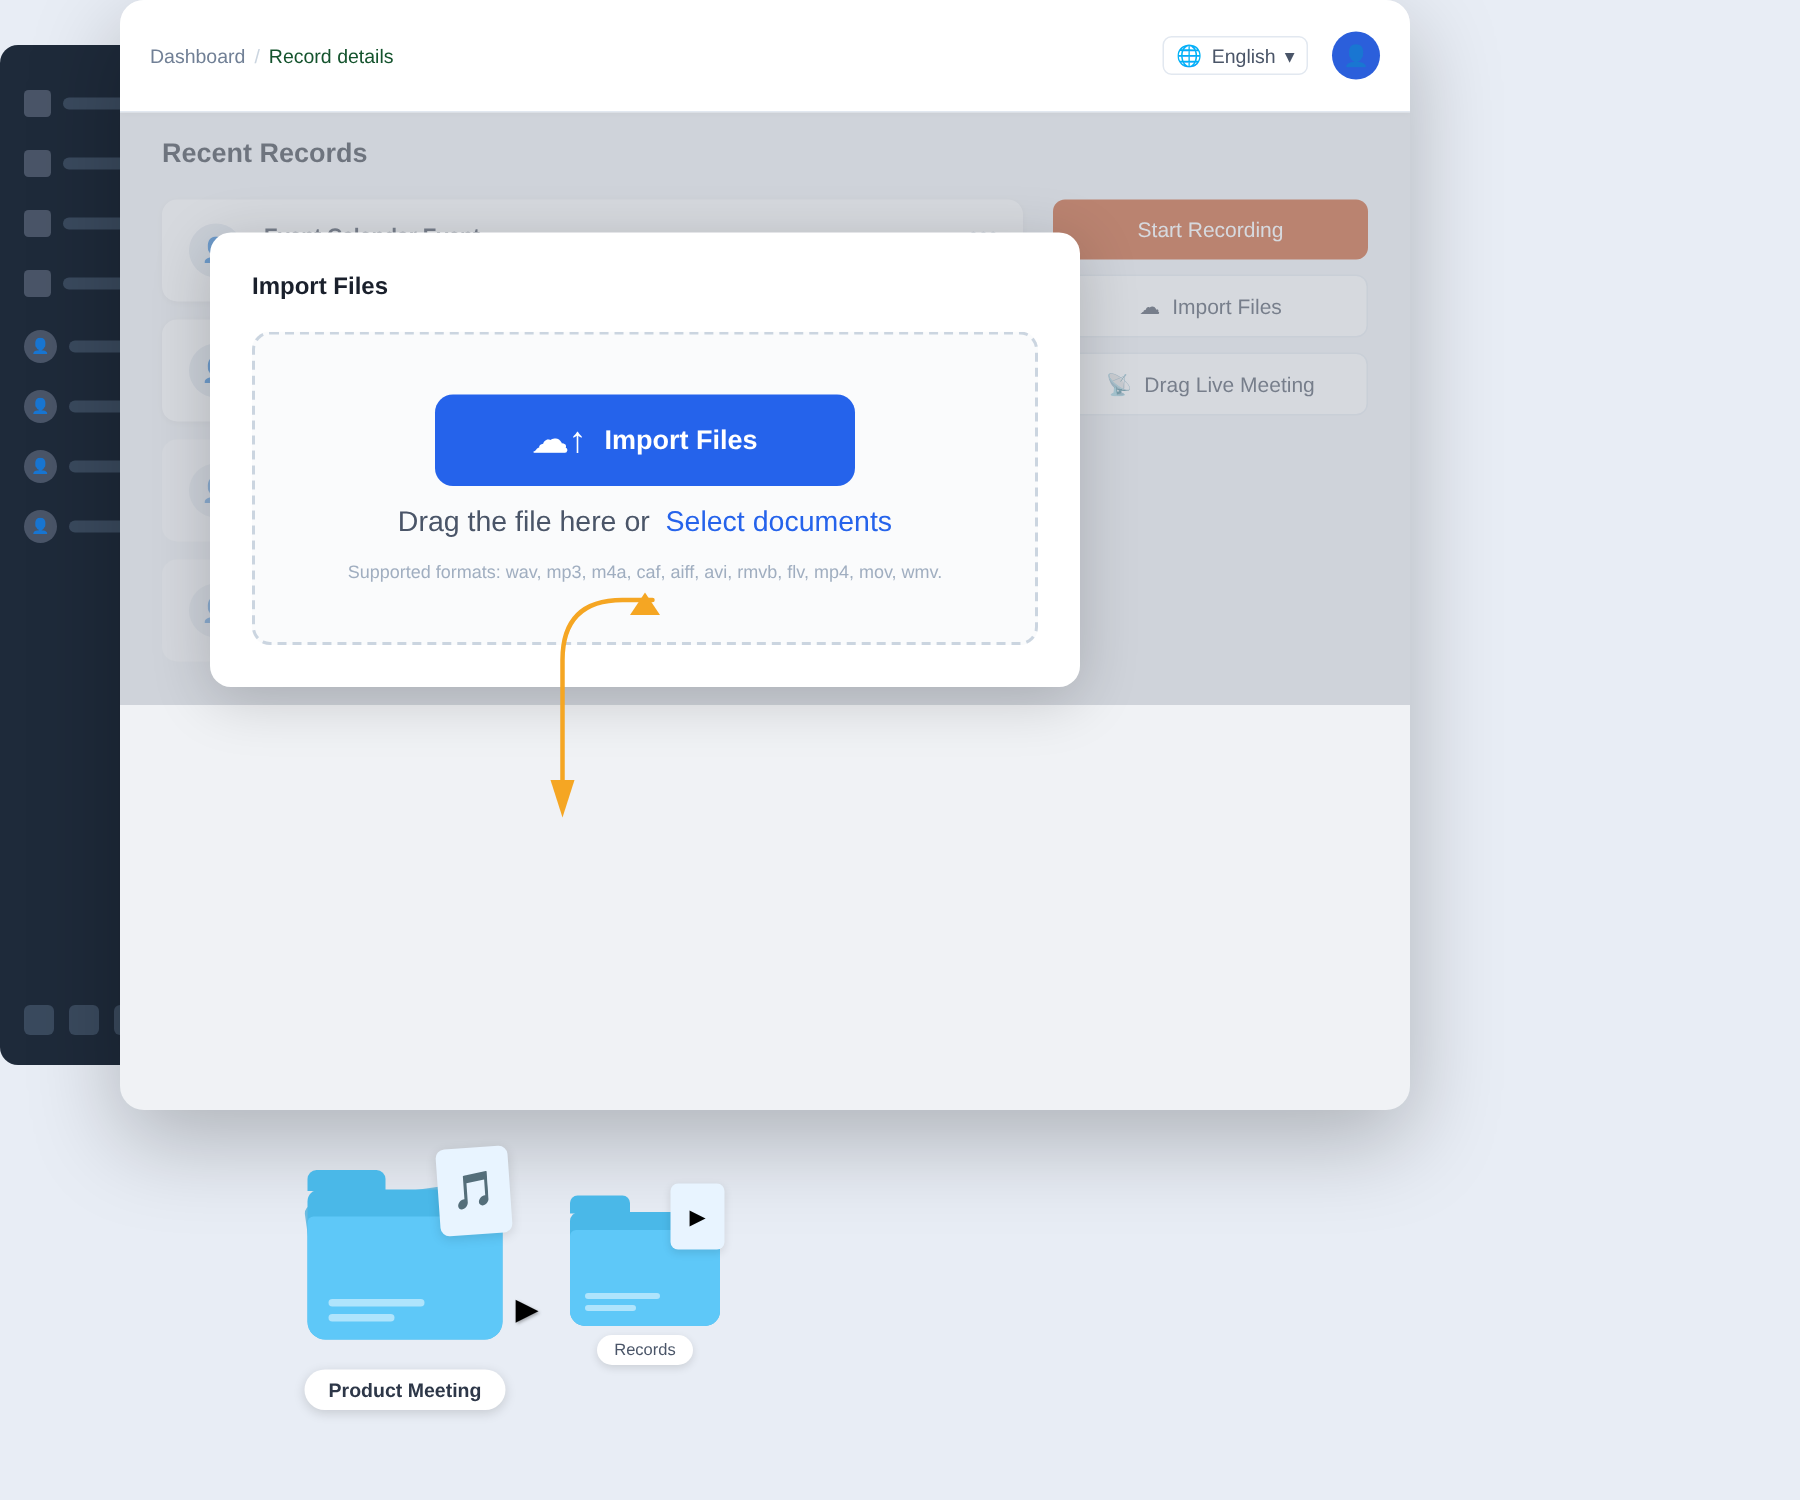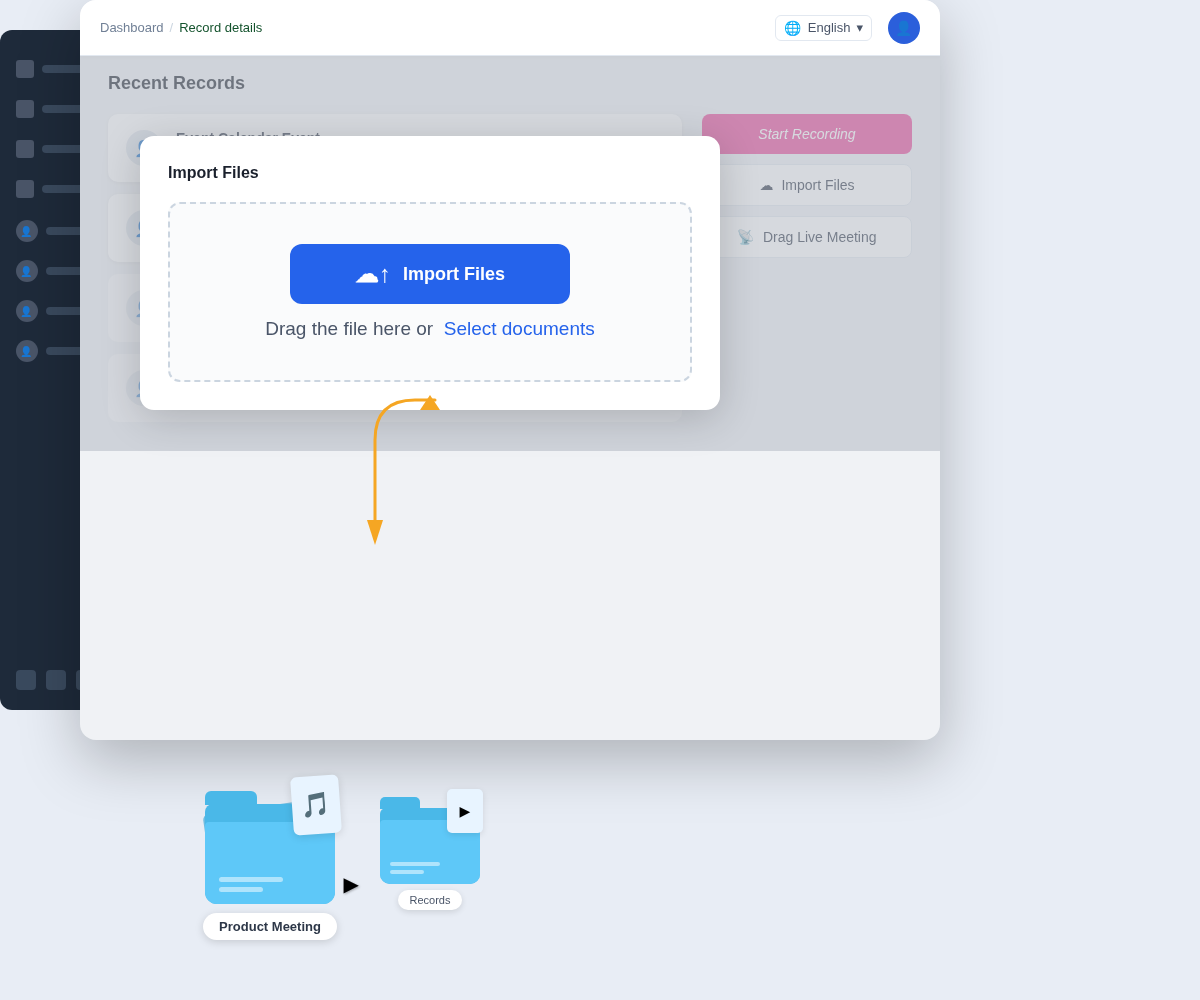--- a/index.html
+++ b/index.html
@@ -90,21 +90,21 @@
       height: 740px;
       background: #f0f2f5;
       border-radius: 16px;
       box-shadow: 0 20px 60px rgba(0,0,0,0.25);
       overflow: hidden;
       z-index: 2;
     }
 
     
     .header {
-      height: 56px;
+      height: 75px;
       background: #fff;
       display: flex;
       align-items: center;
       justify-content: space-between;
       padding: 0 20px;
       border-bottom: 1px solid #e2e8f0;
       box-shadow: 0 1px 4px rgba(0,0,0,0.05);
     }
     .breadcrumb {
       display: flex;
@@ -237,33 +237,32 @@
 
     
     .action-buttons {
       display: flex;
       flex-direction: column;
       gap: 10px;
       width: 210px;
       flex-shrink: 0;
     }
     .btn-primary {
-      background: #ec4899;
+      background: #c2410c;
       color: #fff;
       border: none;
       border-radius: 8px;
       padding: 12px 16px;
       font-size: 14px;
       font-weight: 500;
       cursor: pointer;
       display: flex;
       align-items: center;
       justify-content: center;
       gap: 8px;
-      font-style: italic;
     }
     .btn-secondary {
       background: #fff;
       color: #2d3748;
       border: 1px solid #e2e8f0;
       border-radius: 8px;
       padding: 12px 16px;
       font-size: 14px;
       font-weight: 500;
       cursor: pointer;
@@ -365,21 +364,21 @@
     }
 
     .folder-label {
       background: #fff;
       border-radius: 20px;
       padding: 6px 16px;
       font-size: 13px;
       font-weight: 600;
       color: #2d3748;
       box-shadow: 0 2px 8px rgba(0,0,0,0.15);
-      margin-top: 9px;
+      margin-top: 20px;
       white-space: nowrap;
     }
 
     .folder-graphic {
       position: relative;
       width: 150px;
       height: 130px;
     }
 
     .small-label {
@@ -545,20 +544,21 @@
         <div class="modal-title">Import Files</div>
         <div class="drop-zone">
           <button class="import-btn-large">
             <span class="upload-icon-large">☁↑</span>
             <span>Import Files</span>
           </button>
           <div class="drag-text">
             <span>Drag the file here or</span>
             &nbsp;<a>Select documents</a>
           </div>
+          <div class="supported-formats">Supported formats: wav, mp3, m4a, caf, aiff, avi, rmvb, flv, mp4, mov, wmv.</div>
         </div>
       </div>
     </div>
   </div>
 </div>
 
 <div style="position:absolute; bottom: 60px; left: 195px; z-index:20; display:flex; align-items:flex-end; gap:30px;">
 
   <div class="folder-item">
     <div class="folder-graphic">

